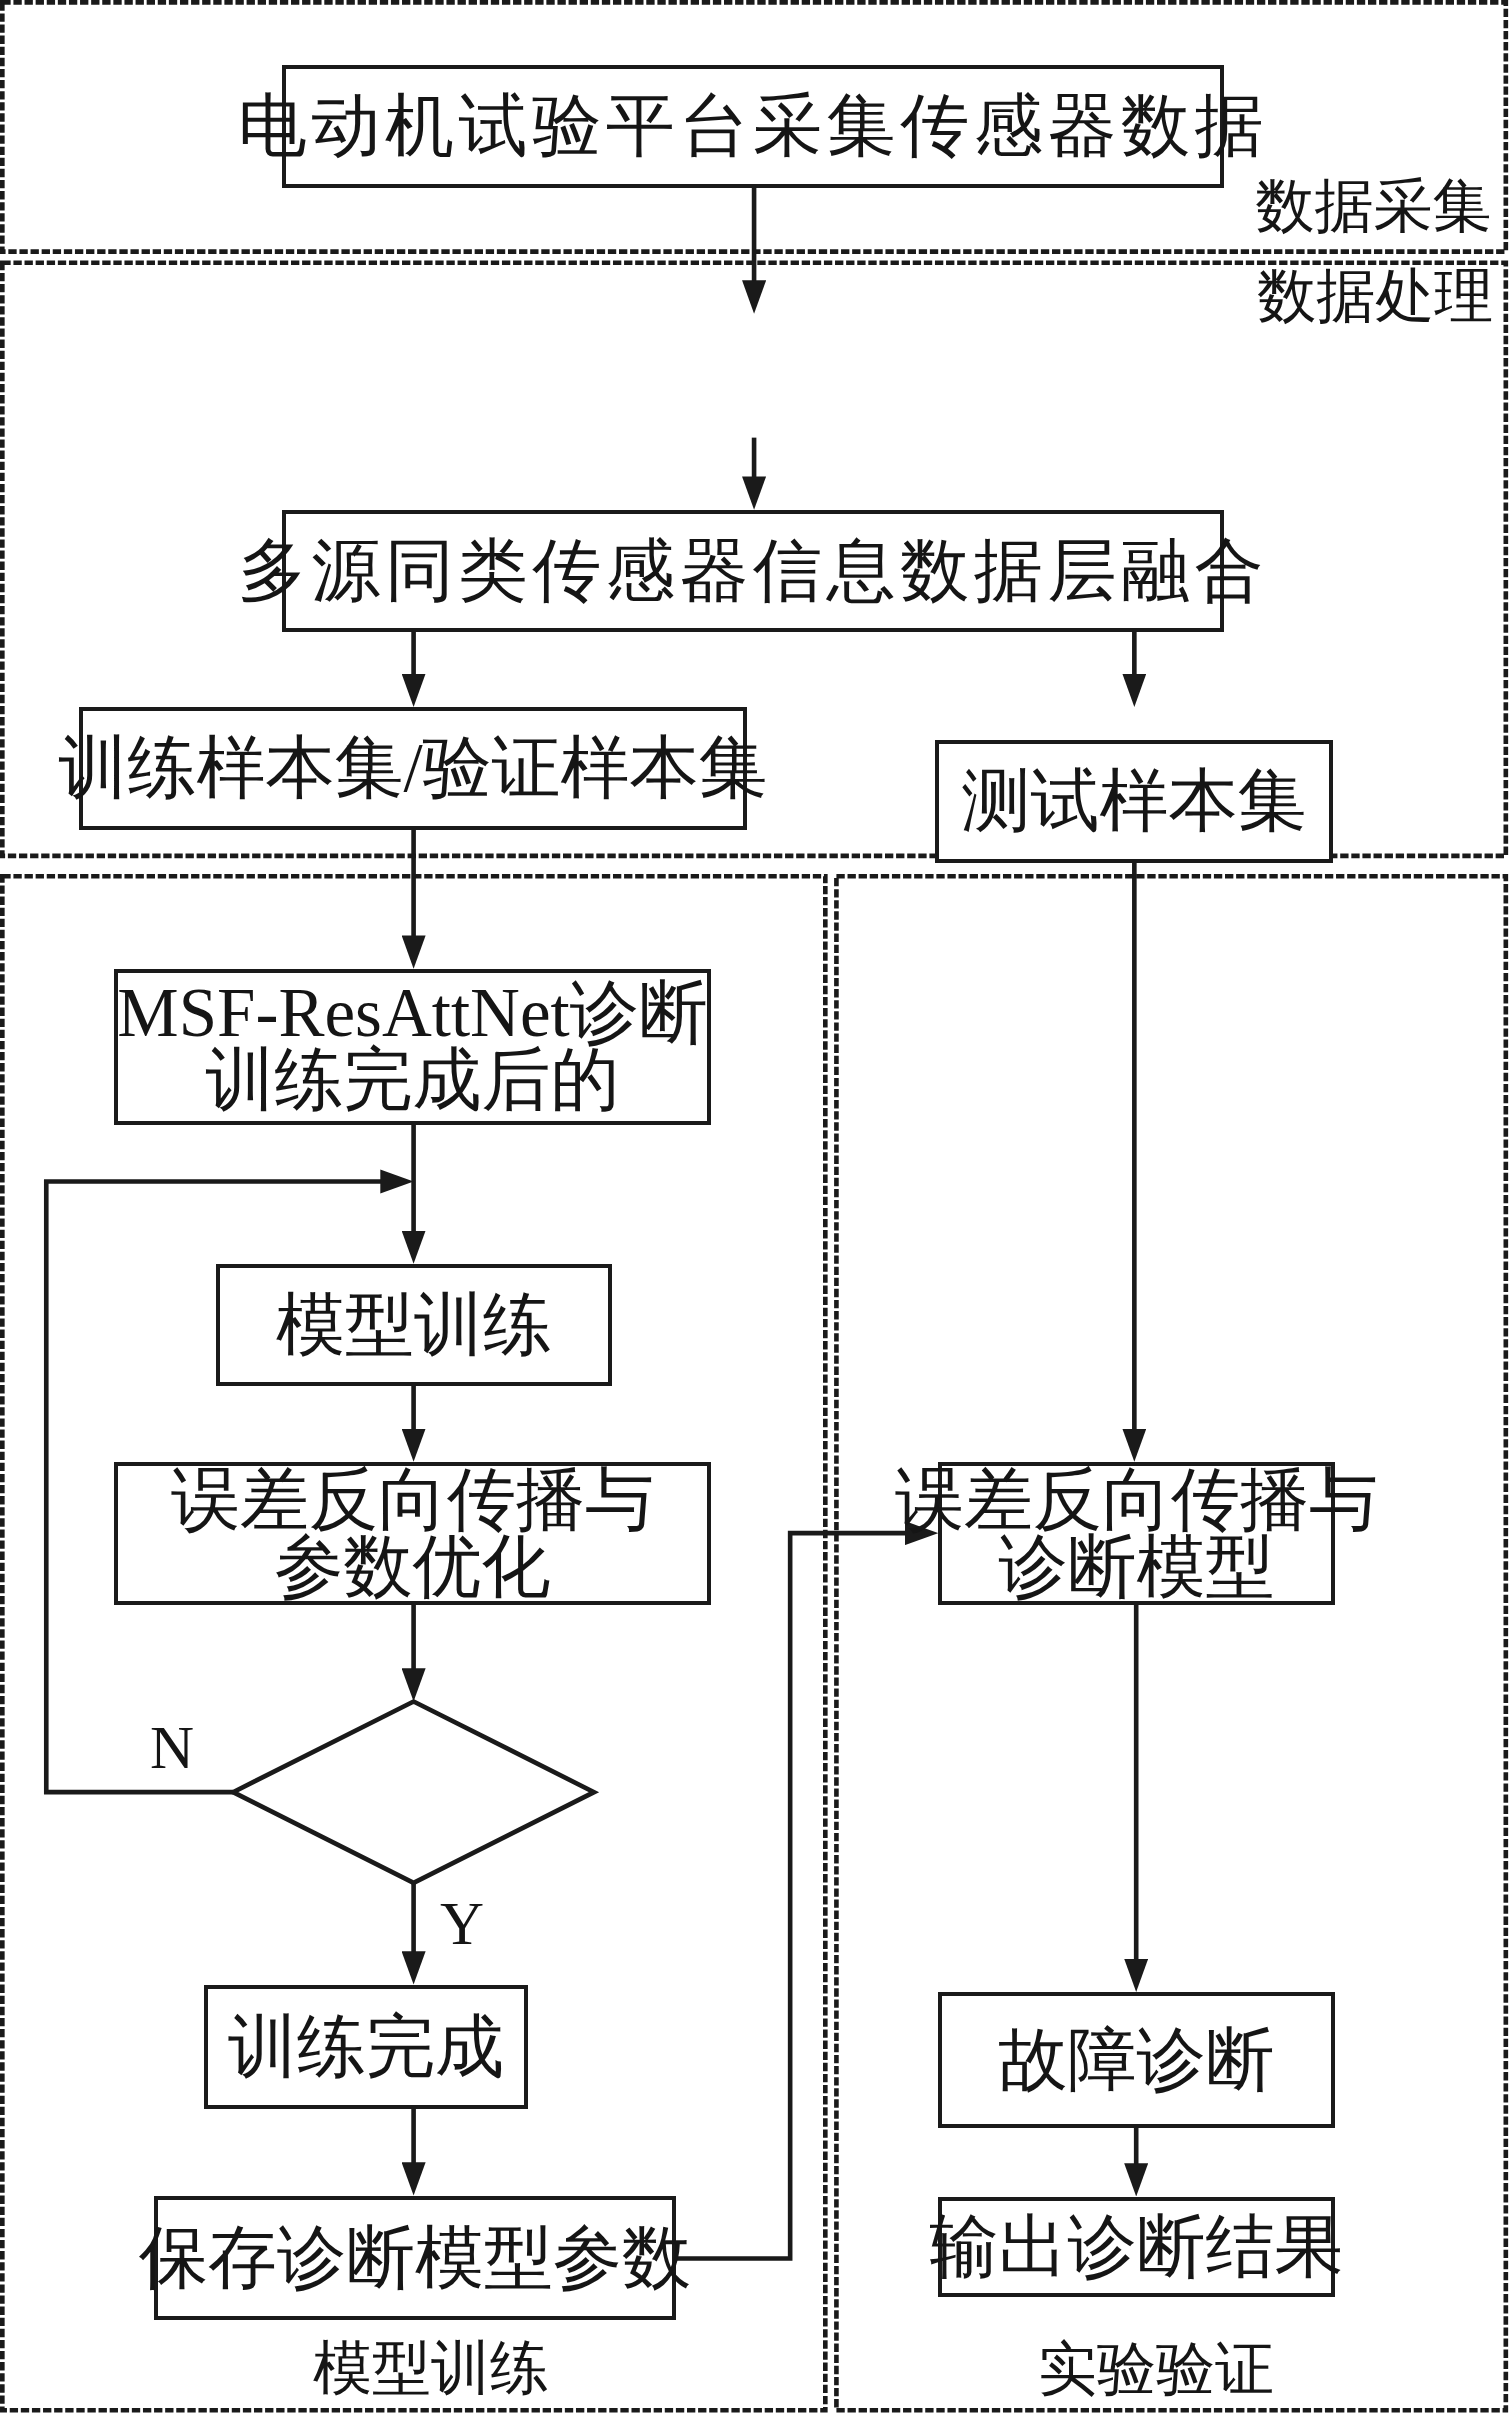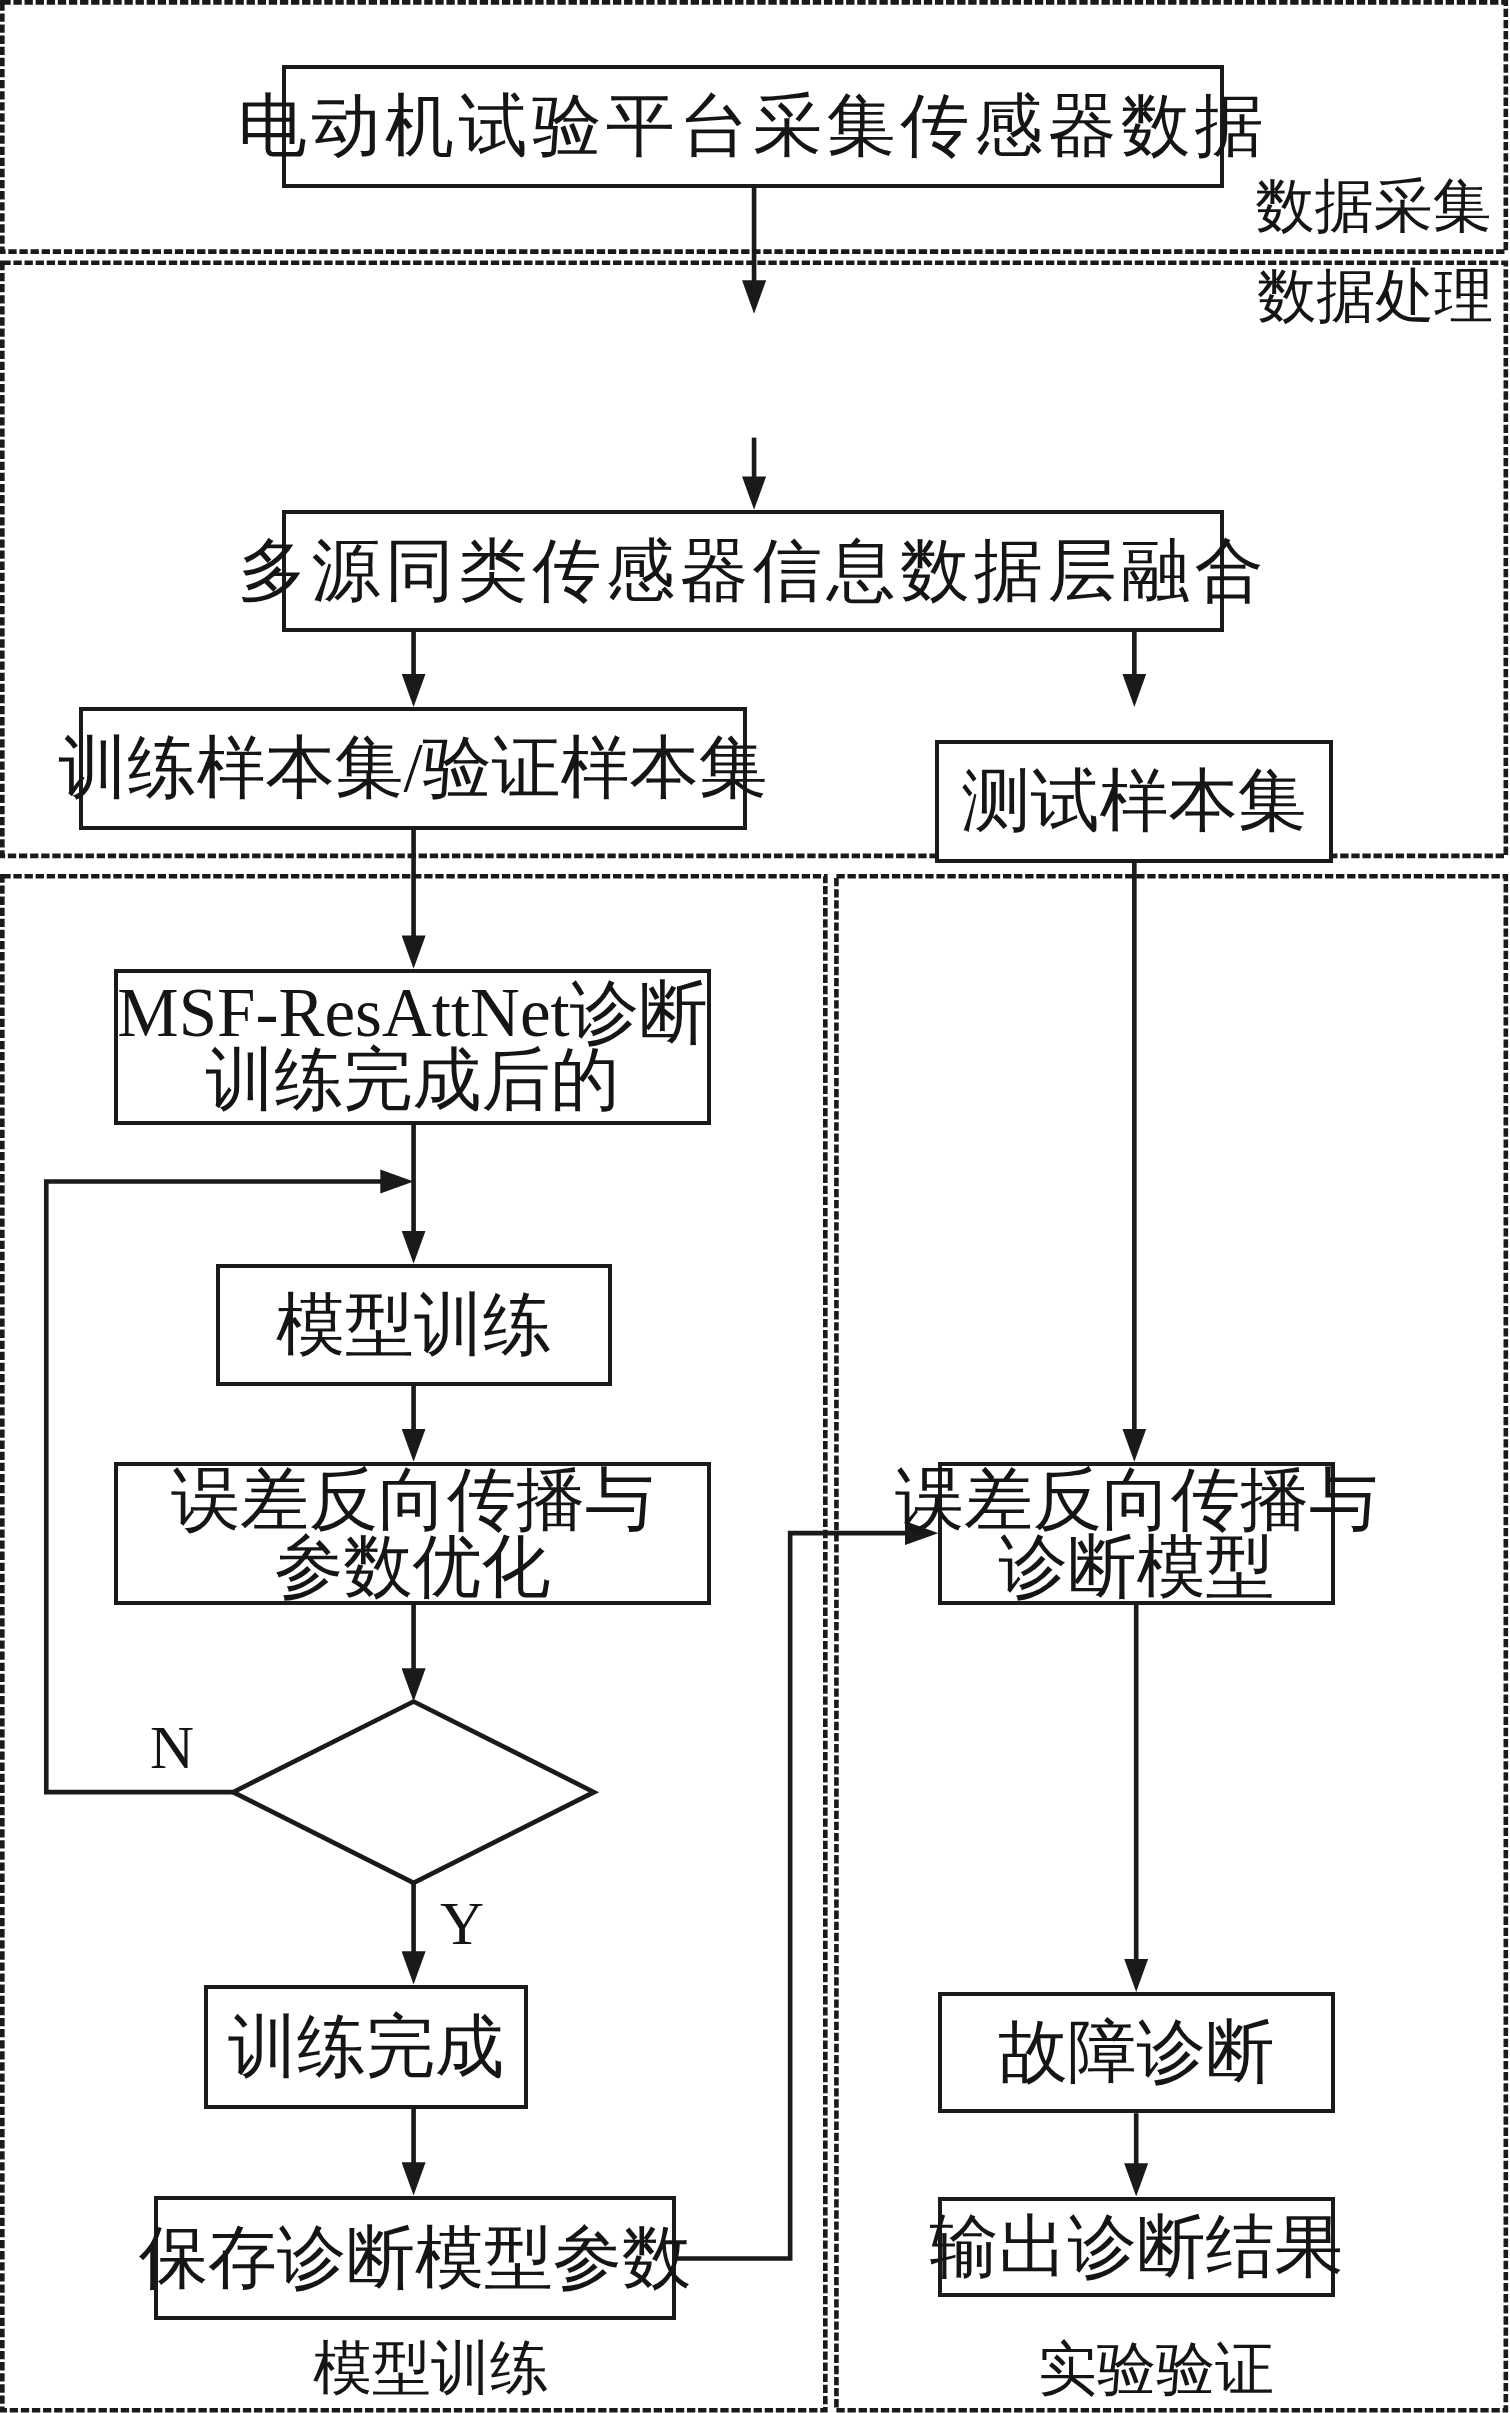--- a/index.html
+++ b/index.html
@@ -140,21 +140,21 @@
 
   <div class="node" style="left:154px; top:2196px; width:522px; height:124px;">
     <span class="line">保存诊断模型参数</span>
   </div>
 
   <div class="node" style="left:938px; top:1462px; width:397px; height:143px;">
     <span class="line">误差反向传播与</span>
     <span class="line">诊断模型</span>
   </div>
 
-  <div class="node" style="left:938px; top:1992px; width:397px; height:121px;">
+  <div class="node" style="left:938px; top:1992px; width:397px; height:136px;">
     <span class="line">故障诊断</span>
   </div>
 
   <div class="node" style="left:938px; top:2197px; width:397px; height:100px;">
     <span class="line">输出诊断结果</span>
   </div>
 
   <div class="edge-label" style="left:150px; top:1717px;">N</div>
   <div class="edge-label" style="left:440px; top:1893px;">Y</div>
 

